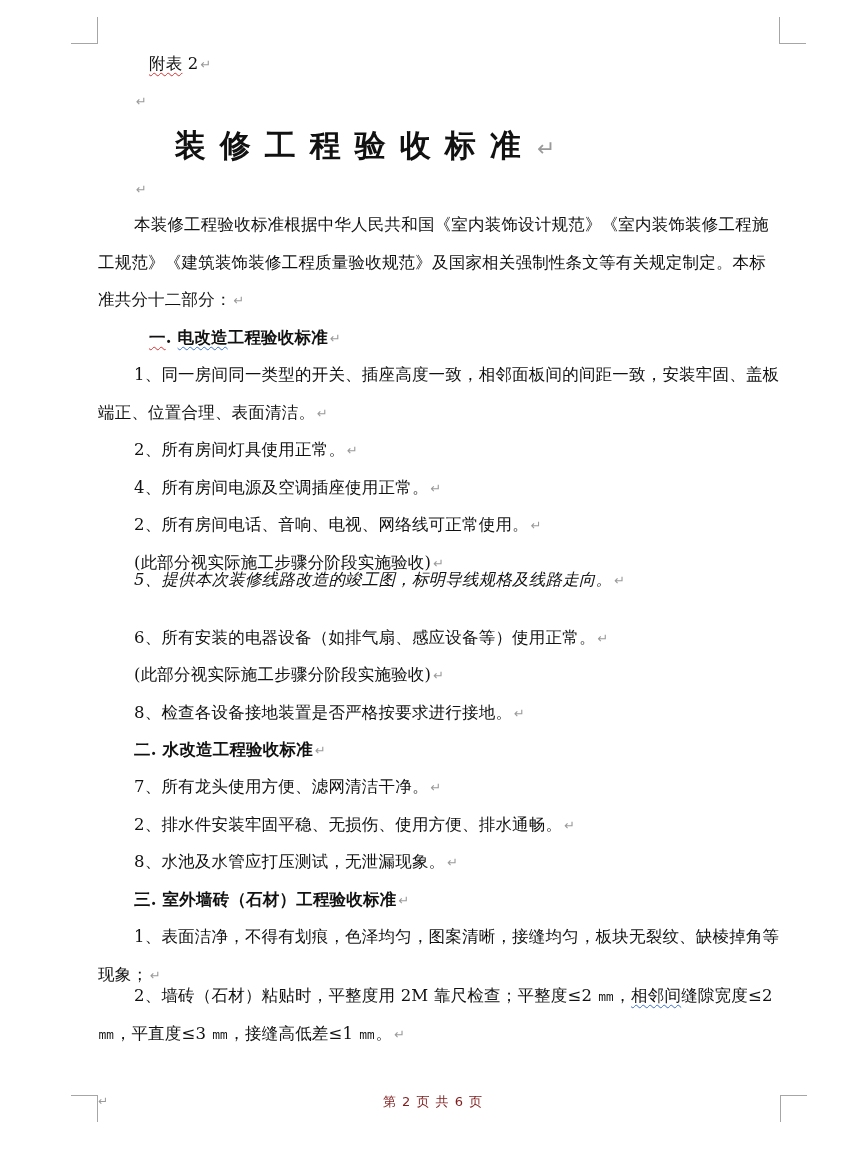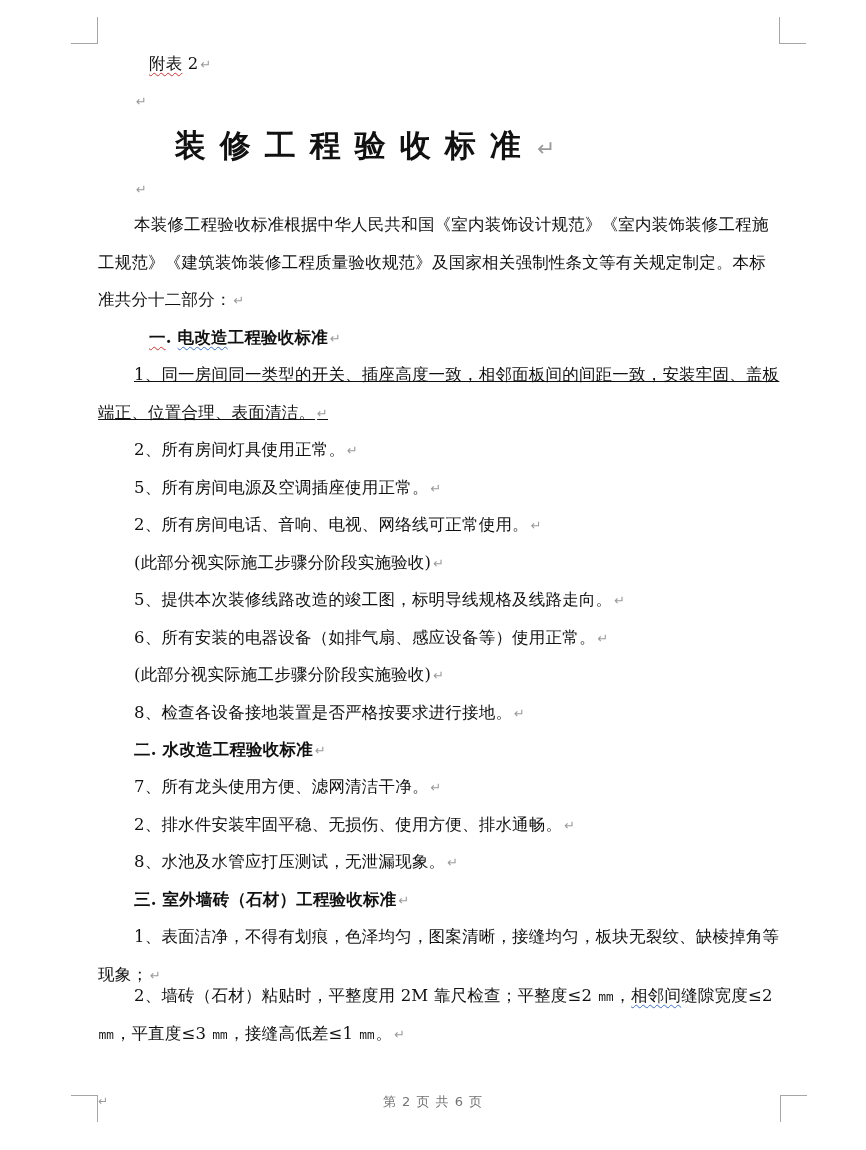--- a/index.html
+++ b/index.html
@@ -74,21 +74,21 @@
   }
   .title .pm { font-size: 22px; letter-spacing: 0; }
   .footer {
     position: absolute;
     left: 0;
     width: 866px;
     top: 1093px;
     text-align: center;
     font-family: "DejaVu Sans", sans-serif;
     font-size: 13px;
-    color: #737373;
+    color: #7f1d1d;
     letter-spacing: 1px;
   }
   .footer-pm {
     position: absolute;
     left: 98px;
     top: 1094px;
     color: #9a9a9a;
     font-size: 12px;
     font-family: "DejaVu Sans", sans-serif;
   }
@@ -118,36 +118,36 @@
 </div>
 
 <div class="para indent" style="top:206px;">
   <span>本装修工程验收标准根据中华人民共和国《室内装饰设计规范》《室内装饰装修工程施工规范》《建筑装饰装修工程质量验收规范》及国家相关强制性条文等有关规定制定。本标准共分十二部分：</span><span class="pm">↵</span>
 </div>
 
 <div class="para indent bold" style="top:319px;">
   <span class="squiggle-red">一</span><span>. </span><span class="squiggle-blue">电改造</span><span>工程验收标准</span><span class="pm">↵</span>
 </div>
 
-<div class="para indent" style="top:356px;text-decoration:underline;">
+<div class="para indent" style="top:356px;">
   <span>1、同一房间同一类型的开关、插座高度一致，相邻面板间的间距一致，安装牢固、盖板端正、位置合理、表面清洁。</span><span class="pm">↵</span>
 </div>
 <div class="para indent" style="top:431px;">
   <span>2、所有房间灯具使用正常。</span><span class="pm">↵</span>
 </div>
 <div class="para indent" style="top:469px;">
-  <span>5、所有房间电源及空调插座使用正常。</span><span class="pm">↵</span>
+  <span>4、所有房间电源及空调插座使用正常。</span><span class="pm">↵</span>
 </div>
 <div class="para indent" style="top:506px;">
   <span>2、所有房间电话、音响、电视、网络线可正常使用。</span><span class="pm">↵</span>
 </div>
 <div class="para indent" style="top:544px;">
   <span>(此部分视实际施工步骤分阶段实施验收)</span><span class="pm">↵</span>
 </div>
-<div class="para indent" style="top:581px;">
+<div class="para indent" style="top:561px;font-style:italic;">
   <span>5、提供本次装修线路改造的竣工图，标明导线规格及线路走向。</span><span class="pm">↵</span>
 </div>
 <div class="para indent" style="top:619px;">
   <span>6、所有安装的电器设备（如排气扇、感应设备等）使用正常。</span><span class="pm">↵</span>
 </div>
 <div class="para indent" style="top:656px;">
   <span>(此部分视实际施工步骤分阶段实施验收)</span><span class="pm">↵</span>
 </div>
 <div class="para indent" style="top:694px;">
   <span>8、检查各设备接地装置是否严格按要求进行接地。</span><span class="pm">↵</span>

